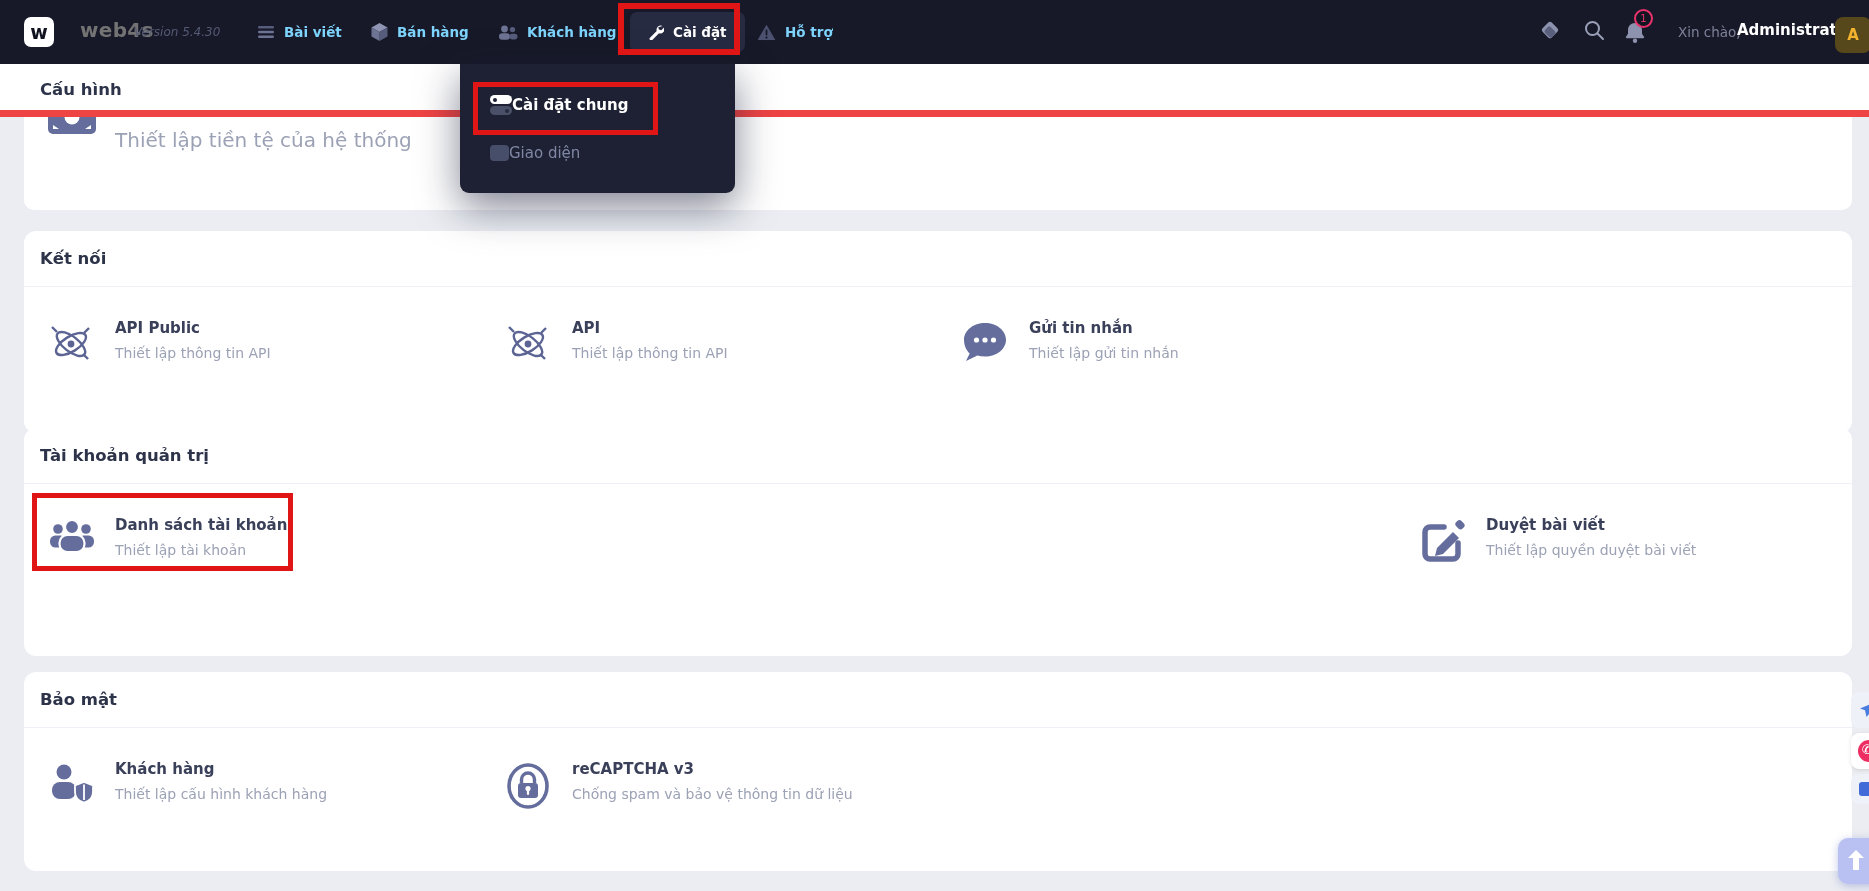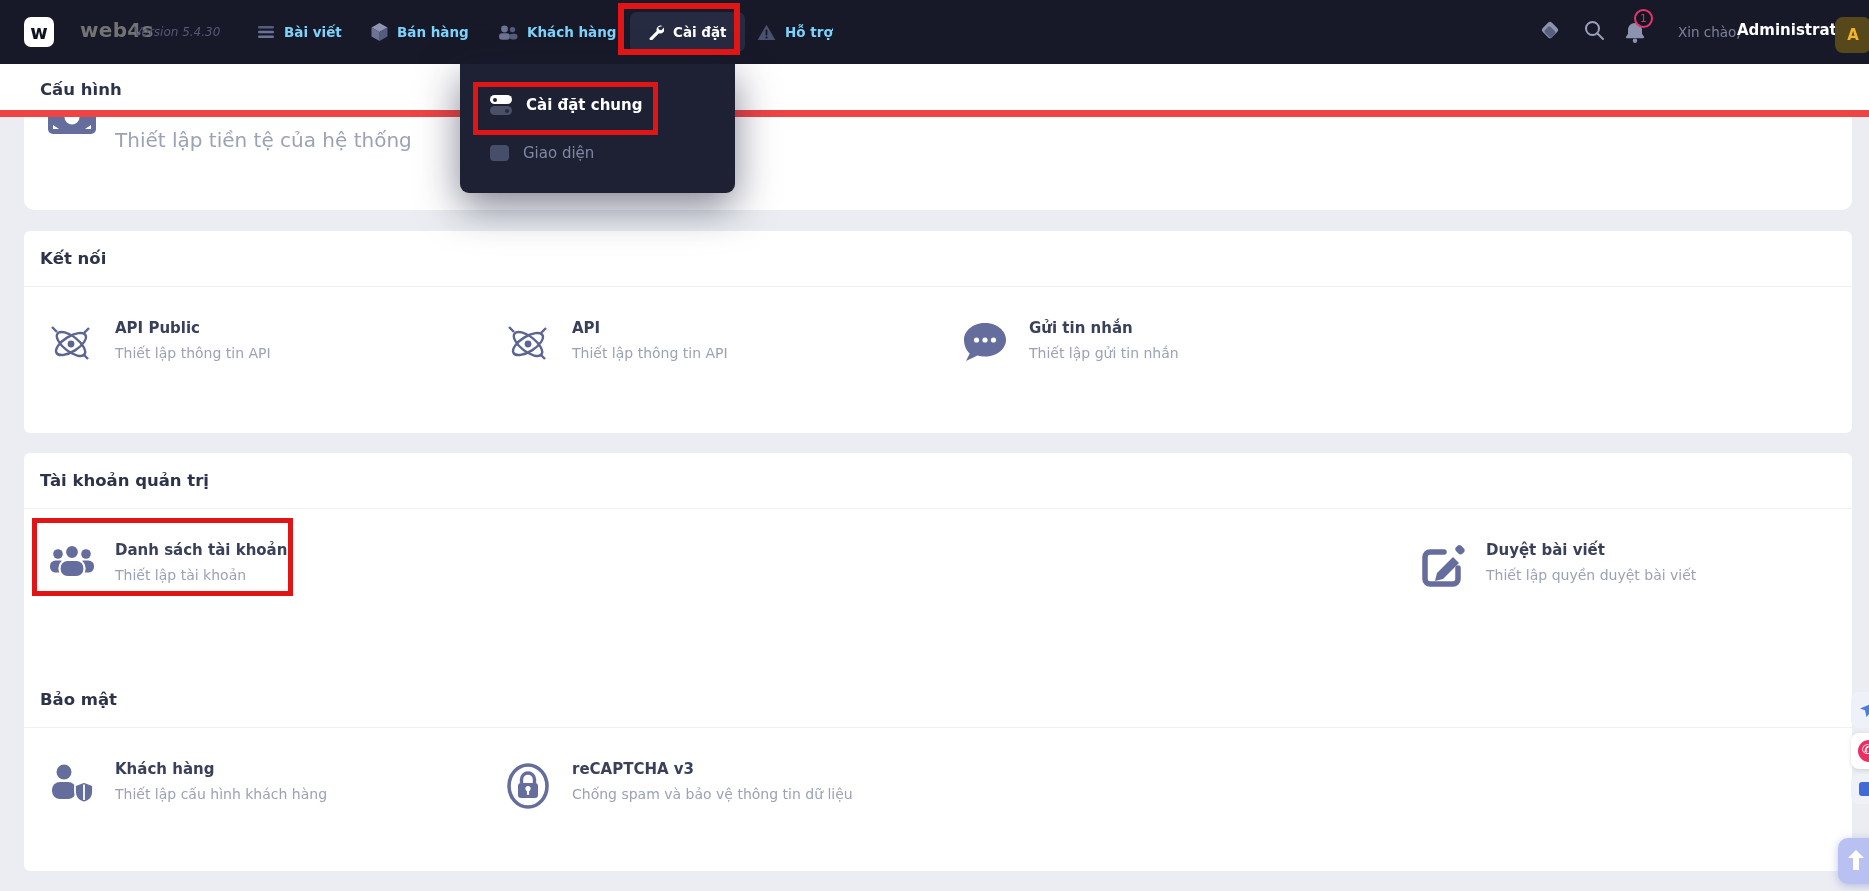--- a/index.html
+++ b/index.html
@@ -19,38 +19,38 @@
   .badge { position:absolute; left:1634px; top:9px; width:19px; height:19px; border:2px solid #e8326b; border-radius:50%; color:#e8326b; font-size:10px; text-align:center; line-height:15px; background:rgba(0,0,0,.15); }
   .greet { position:absolute; left:1678px; top:24px; color:#7e8299; font-size:13.5px; }
   .uname { position:absolute; left:1737px; top:21px; color:#ffffff; font-size:15px; font-weight:bold; }
   .avatar { position:absolute; left:1835px; top:17px; width:36px; height:36px; background:#57481c; border-radius:8px; color:#f2b32e; font-weight:bold; font-size:15px; text-align:center; line-height:36px; }
 
   
   .band { position:absolute; left:0; top:64px; width:1869px; height:53px; background:#ffffff; border-bottom:7px solid #ef4444; z-index:5; }
   .band-title { position:absolute; left:40px; top:16px; color:#2d3349; font-size:16.5px; font-weight:bold; }
 
   
-  .card { position:absolute; left:24px; width:1828px; background:#ffffff; border-radius:6px; }
+  .card { position:absolute; left:24px; width:1828px; background:#ffffff; border-radius:12px; }
   .card-header { position:absolute; left:0; top:0; width:100%; height:56px; border-bottom:1px solid #eef0f5; }
   .card-title { position:absolute; left:16px; top:18px; color:#2d3349; font-size:16.5px; font-weight:bold; }
   .card1 { top:117px; height:93px; border-radius:0 0 10px 10px; overflow:hidden; z-index:4; }
   .card2 { top:231px; height:202px; }
-  .card3 { top:453px; height:228px; }
+  .card3 { top:428px; height:228px; }
   .card4 { top:672px; height:199px; }
   .tiles { position:absolute; left:0; top:88px; width:100%; height:60px; }
   .tile { position:absolute; top:0; width:457px; height:60px; cursor:pointer; }
   .tile-icon { position:absolute; left:24px; top:2px; width:48px; height:48px; }
   .tile-title { position:absolute; left:91px; top:0; color:#3a4059; font-size:15px; font-weight:bold; white-space:nowrap; }
   .tile-sub { position:absolute; left:91px; top:26px; color:#9ca2b5; font-size:14px; white-space:nowrap; }
   .c1-icon { position:absolute; left:24px; top:-17px; }
   .c1-sub { position:absolute; left:91px; top:11px; color:#9ca2b5; font-size:20px; }
 
   
   .dropdown { position:absolute; left:460px; top:64px; width:275px; height:129px; background:#1e2133; border-radius:0 0 9px 9px; box-shadow:0 14px 40px rgba(28,31,58,.55); z-index:40; }
-  .dd-item { position:absolute; left:30px; height:22px; display:flex; align-items:center; gap:14px; cursor:pointer; }
+  .dd-item { position:absolute; left:30px; height:22px; display:flex; align-items:center; cursor:pointer; }
   .dd-item-1 { top:30px; color:#ffffff; font-size:15px; font-weight:bold; }
   .dd-item-2 { top:78px; color:#7f87a4; font-size:15px; }
   .tgl { position:relative; width:22px; height:20px; }
   .tgl .t1 { position:absolute; left:0; top:0; width:22px; height:9px; background:#ffffff; border-radius:5px; }
   .tgl .t1:after { content:""; position:absolute; left:3px; top:2.5px; width:4px; height:4px; background:#1e2133; border-radius:50%; }
   .tgl .t2 { position:absolute; left:0; top:11px; width:22px; height:9px; background:#4a5068; border-radius:5px; }
   .tgl .t2:after { content:""; position:absolute; right:3px; top:2.5px; width:4px; height:4px; background:#272b3f; border-radius:50%; }
   .sq-icon { width:19px; height:16px; background:#474e6a; border-radius:4px; }
 
   

